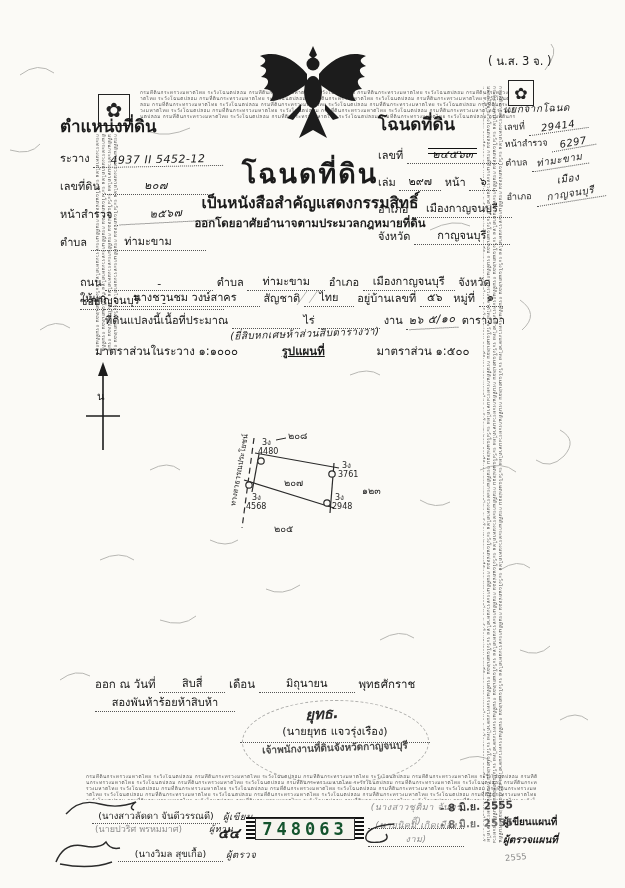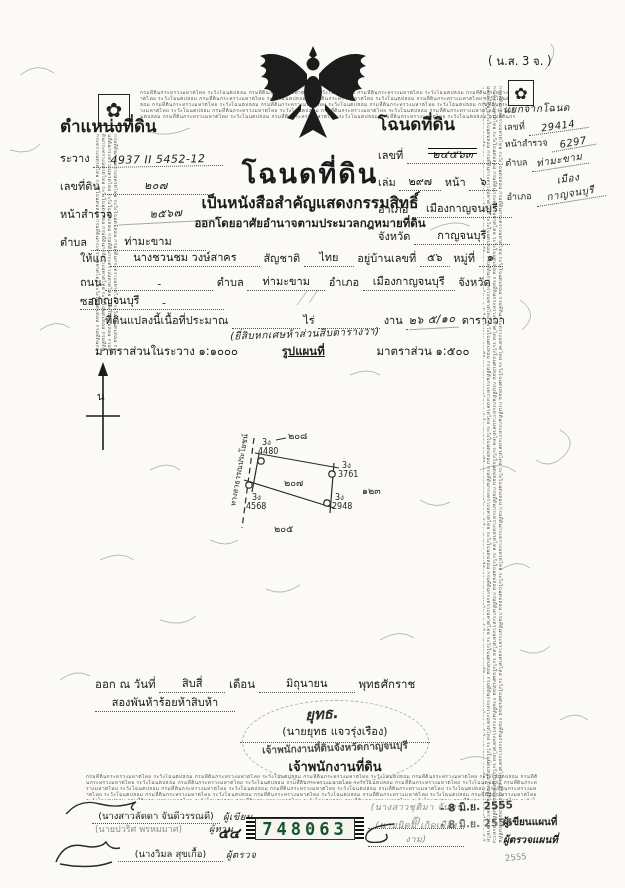--- a/index.html
+++ b/index.html
@@ -150,21 +150,21 @@
   </div>
 
   <div class="abs b" style="left:160px;top:152px;width:300px;text-align:center;font-size:27px;letter-spacing:2px;">โฉนดที่ดิน</div>
   <div class="abs b" style="left:135px;top:214px;width:350px;text-align:center;font-size:11.5px;">ออกโดยอาศัยอำนาจตามประมวลกฎหมายที่ดิน</div>
   <div class="abs b" style="left:135px;top:190px;width:350px;text-align:center;font-size:15.5px;">เป็นหนังสือสำคัญแสดงกรรมสิทธิ์</div>
 
   <div class="abs" style="left:80px;top:248px;width:470px;font-size:11px;">
     <span>ให้แก่</span>
     <span class="dot typed" style="width:150px;">นางชวนชม วงษ์สาคร</span>
     <span>สัญชาติ</span>
-    <span class="dot typed" style="width:50px;">ไทย</span>
+    <span class="dot typed" style="width:50px;margin-top:40px;">ไทย</span>
     <span>อยู่บ้านเลขที่</span>
     <span class="dot typed" style="width:30px;">๕๖</span>
     <span>หมู่ที่</span>
     <span class="dot typed" style="width:24px;">๑</span>
   </div>
   <div class="abs" style="left:80px;top:272px;width:470px;font-size:11px;">
     <span>ถนน</span>
     <span class="dot typed" style="width:108px;">-</span>
     <span>ตำบล</span>
     <span class="dot typed" style="width:78px;">ท่ามะขาม</span>
@@ -238,21 +238,20 @@
     <span>เดือน</span>
     <span class="dot typed" style="width:96px;">มิถุนายน</span>
     <span>พุทธศักราช</span>
     <span class="dot typed" style="width:140px;">สองพันห้าร้อยห้าสิบห้า</span>
   </div>
 
   <div class="abs stamp-oval" style="left:242px;top:700px;width:185px;height:82px;"></div>
   <div class="abs sigscript" style="left:305px;top:702px;font-size:15px;transform:rotate(-4deg);">ยุทธ.</div>
   <div class="abs" style="left:240px;top:722px;width:190px;text-align:center;font-size:11px;border-bottom:1px dotted #555;padding-bottom:2px;">(นายยุทธ แจวรุ่งเรือง)</div>
   <div class="abs b" style="left:235px;top:740px;width:200px;text-align:center;font-size:10px;color:#4a4a48;transform:rotate(-2deg);">เจ้าพนักงานที่ดินจังหวัดกาญจนบุรี</div>
-  <div class="abs b" style="left:245px;top:756px;width:180px;text-align:center;font-size:13px;">เจ้าพนักงานที่ดิน</div>
 
   <svg class="abs" style="left:62px;top:796px;" width="80" height="22" viewBox="0 0 80 22" fill="none" stroke="#2b2b2b" stroke-width="1.4">
     <path d="M4 18 q14 -16 34 -10 q18 5 36 -2 q-8 6 -2 8"></path>
   </svg>
   <div class="abs" style="left:92px;top:808px;font-size:9.5px;">
     <span class="dot" style="width:128px;">(นางสาวลัดดา จันดีวรรณดี)</span>
     <span class="hand">ผู้เขียน</span>
   </div>
   <div class="abs faint" style="left:95px;top:822px;font-size:9px;">
     <span>(นายปวริศ พรหมมาศ)</span>

